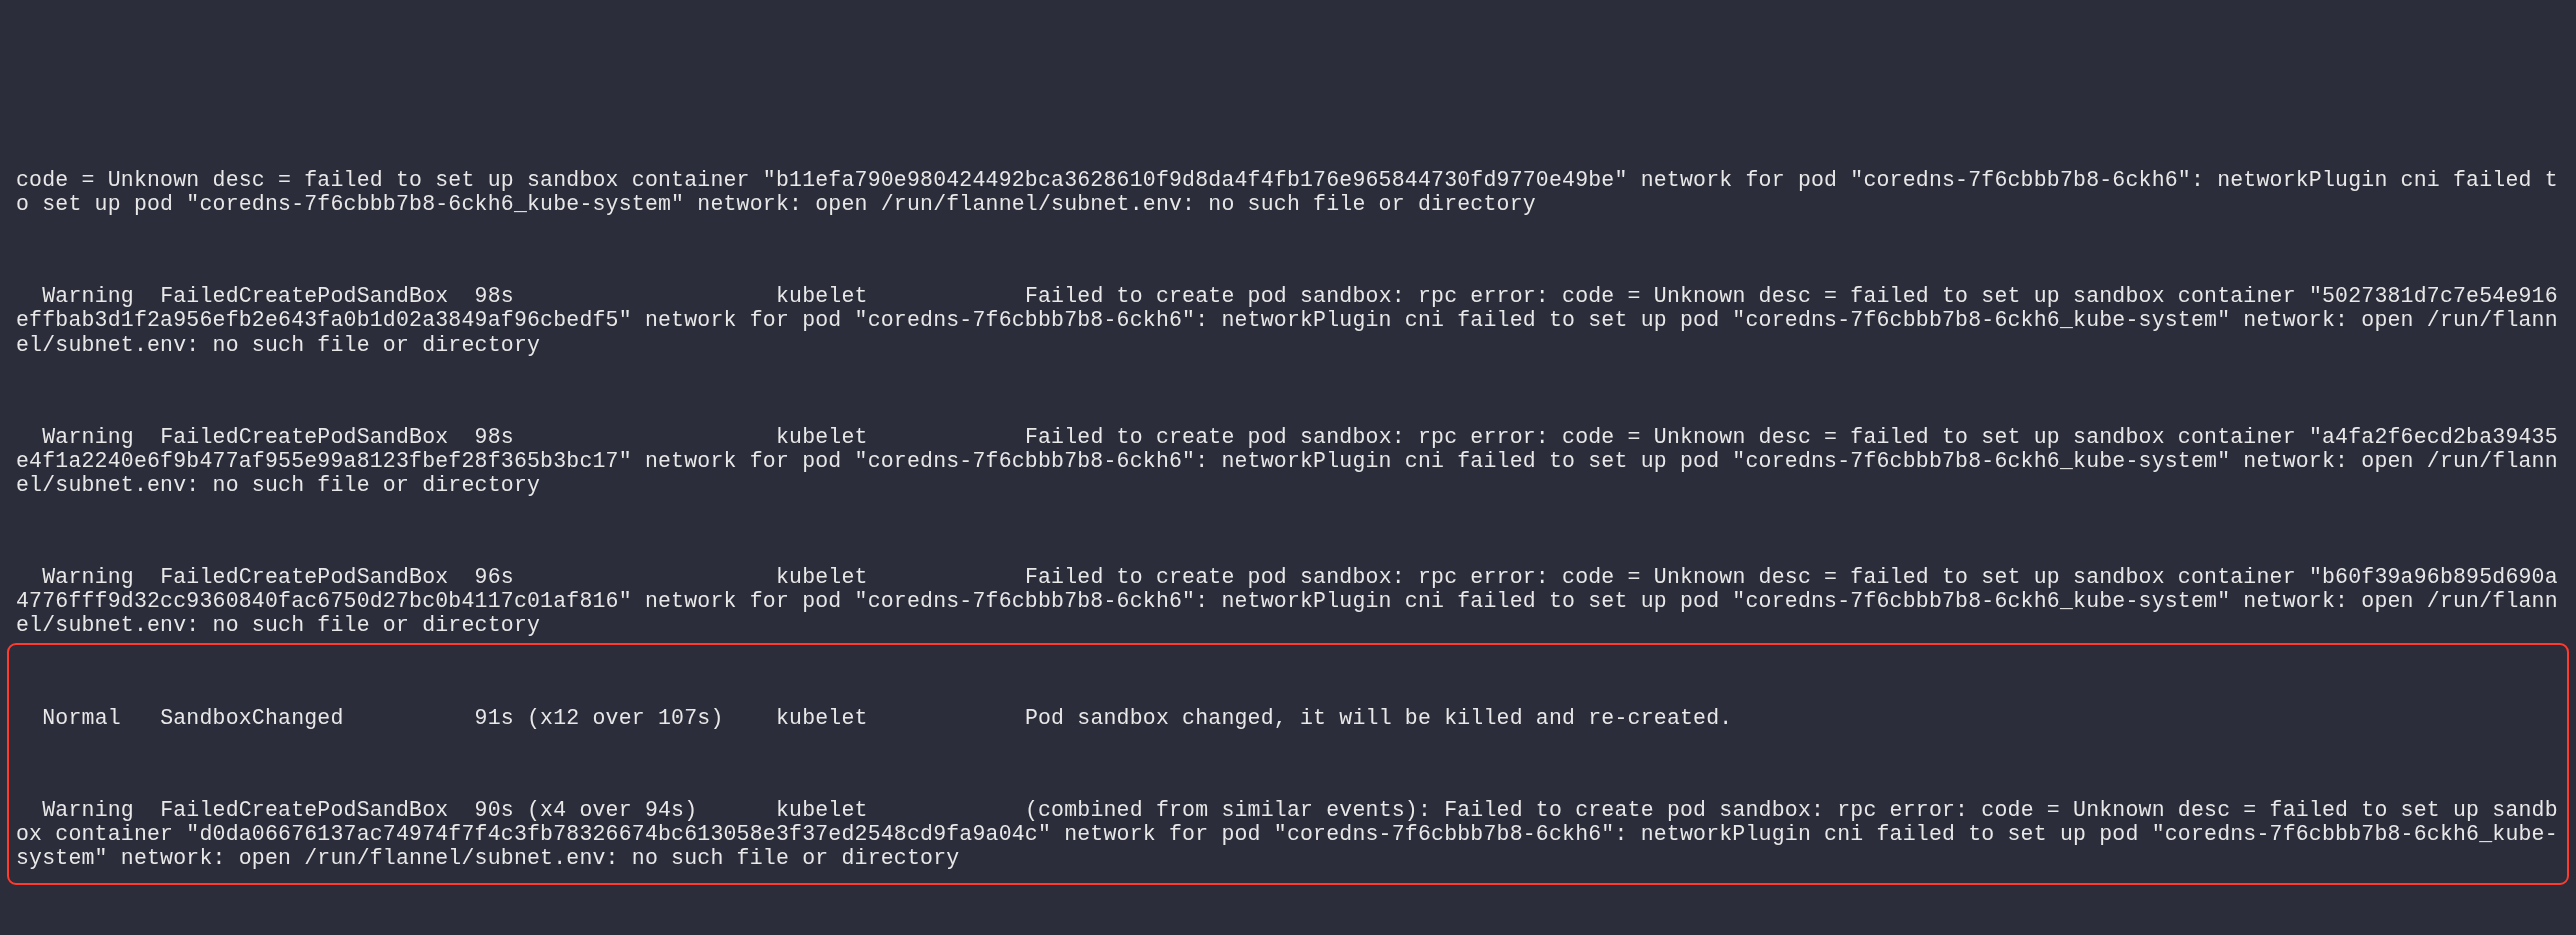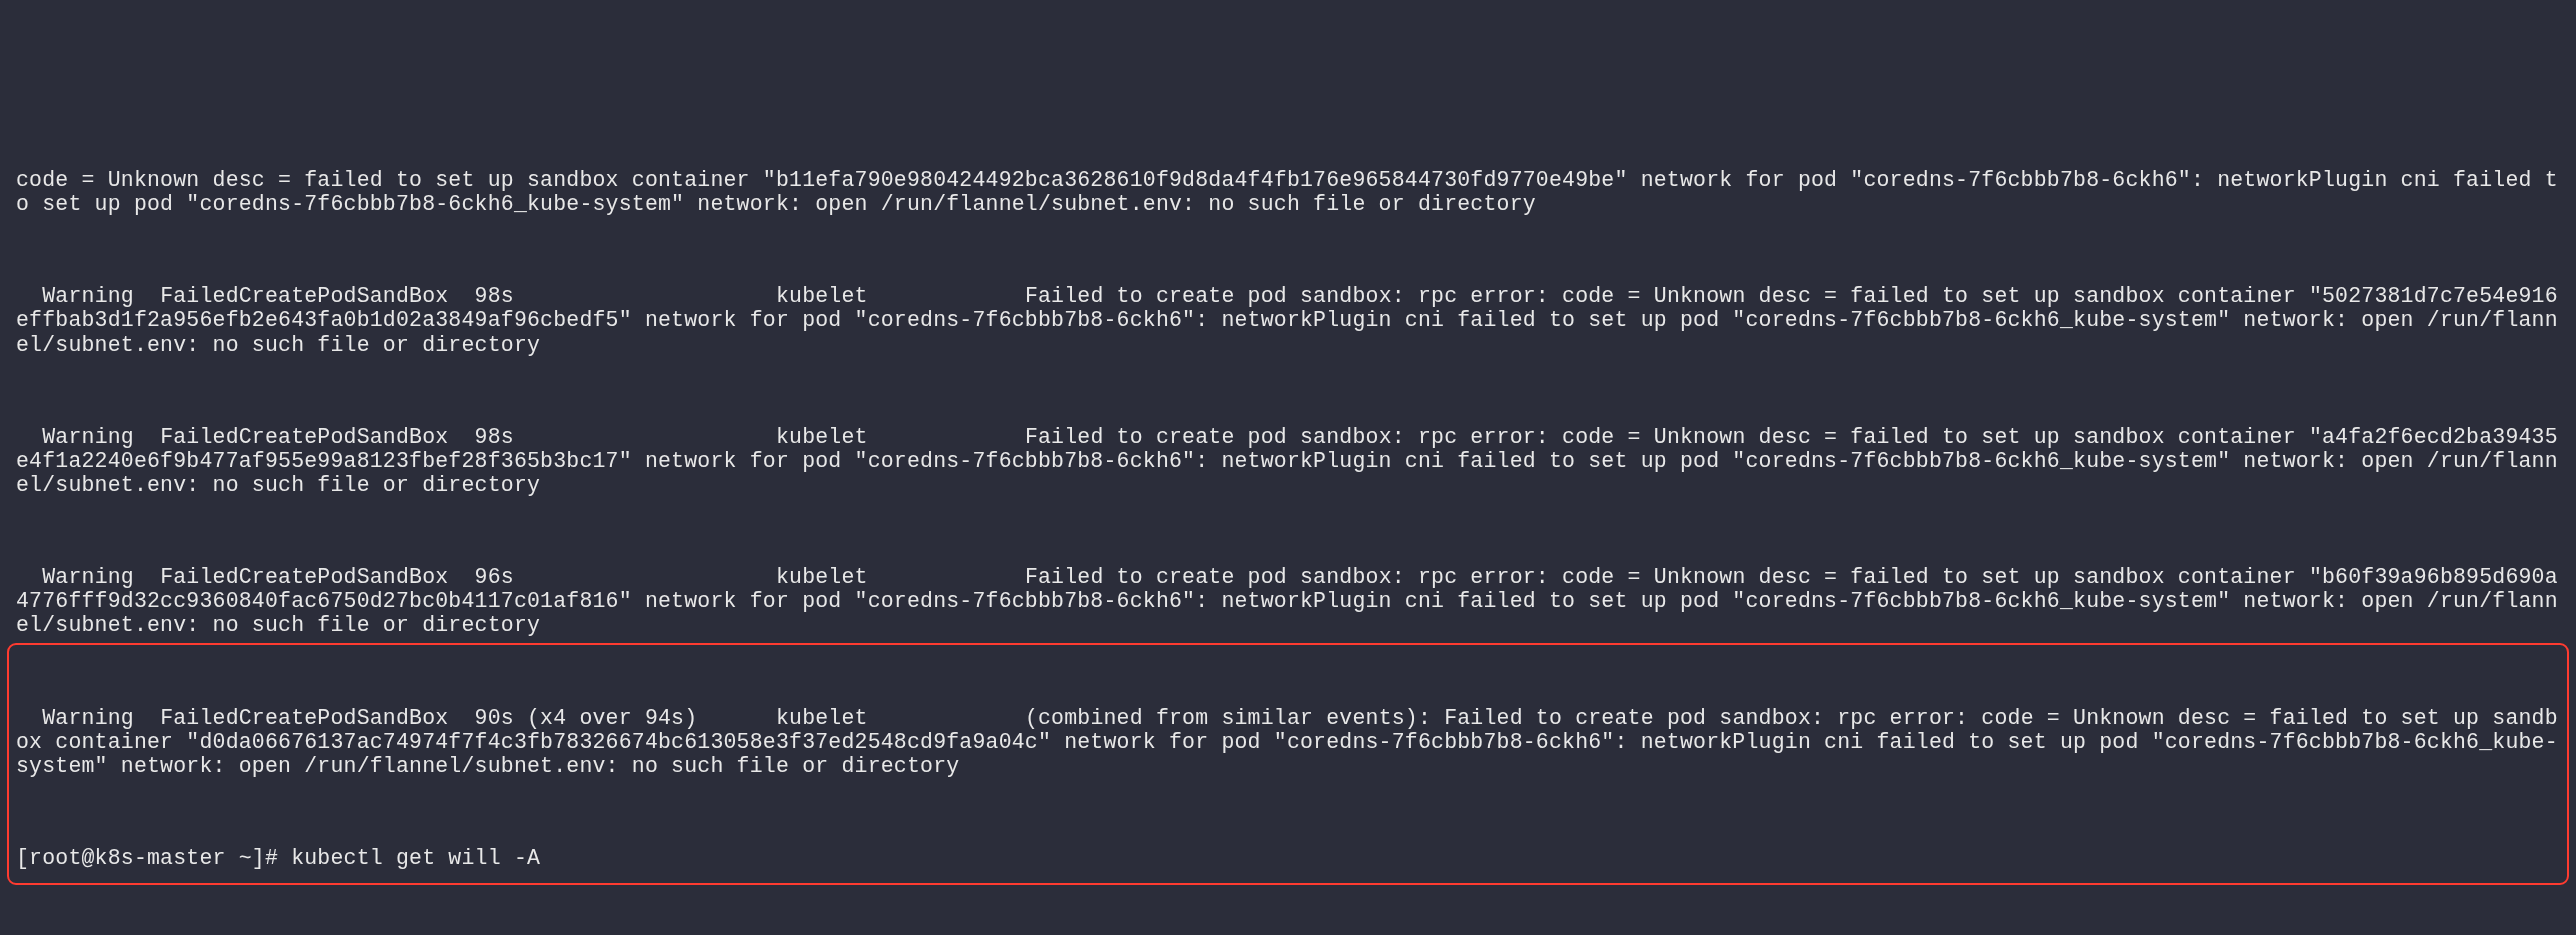--- a/index.html
+++ b/index.html
@@ -41,20 +41,21 @@
 </head>
 <body>
 
 
 
 <div class="terminal">
   <span class="line">code = Unknown desc = failed to set up sandbox container "b11efa790e980424492bca3628610f9d8da4f4fb176e965844730fd9770e49be" network for pod "coredns-7f6cbbb7b8-6ckh6": networkPlugin cni failed to set up pod "coredns-7f6cbbb7b8-6ckh6_kube-system" network: open /run/flannel/subnet.env: no such file or directory</span>
   <span class="line">  Warning  FailedCreatePodSandBox  98s                    kubelet            Failed to create pod sandbox: rpc error: code = Unknown desc = failed to set up sandbox container "5027381d7c7e54e916effbab3d1f2a956efb2e643fa0b1d02a3849af96cbedf5" network for pod "coredns-7f6cbbb7b8-6ckh6": networkPlugin cni failed to set up pod "coredns-7f6cbbb7b8-6ckh6_kube-system" network: open /run/flannel/subnet.env: no such file or directory</span>
   <span class="line">  Warning  FailedCreatePodSandBox  98s                    kubelet            Failed to create pod sandbox: rpc error: code = Unknown desc = failed to set up sandbox container "a4fa2f6ecd2ba39435e4f1a2240e6f9b477af955e99a8123fbef28f365b3bc17" network for pod "coredns-7f6cbbb7b8-6ckh6": networkPlugin cni failed to set up pod "coredns-7f6cbbb7b8-6ckh6_kube-system" network: open /run/flannel/subnet.env: no such file or directory</span>
   <span class="line">  Warning  FailedCreatePodSandBox  96s                    kubelet            Failed to create pod sandbox: rpc error: code = Unknown desc = failed to set up sandbox container "b60f39a96b895d690a4776fff9d32cc9360840fac6750d27bc0b4117c01af816" network for pod "coredns-7f6cbbb7b8-6ckh6": networkPlugin cni failed to set up pod "coredns-7f6cbbb7b8-6ckh6_kube-system" network: open /run/flannel/subnet.env: no such file or directory</span>
+  <span class="line">  Normal   SandboxChanged          91s (x12 over 107s)    kubelet            Pod sandbox changed, it will be killed and re-created.</span>
   <span class="line">  Warning  FailedCreatePodSandBox  90s (x4 over 94s)      kubelet            (combined from similar events): Failed to create pod sandbox: rpc error: code = Unknown desc = failed to set up sandbox container "d0da06676137ac74974f7f4c3fb78326674bc613058e3f37ed2548cd9fa9a04c" network for pod "coredns-7f6cbbb7b8-6ckh6": networkPlugin cni failed to set up pod "coredns-7f6cbbb7b8-6ckh6_kube-system" network: open /run/flannel/subnet.env: no such file or directory</span>
   <span class="line">[root@k8s-master ~]# kubectl get will -A</span>
   <div class="highlight-box" style="top:543px;height:242px;"></div>
 </div>
 
 
 
 
 
 </body></html>

